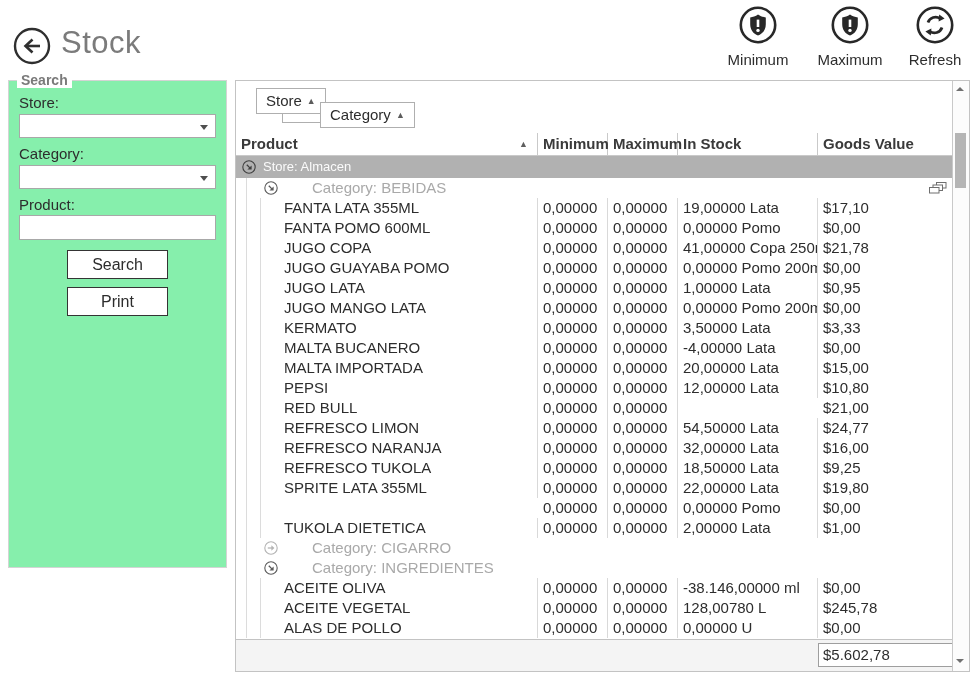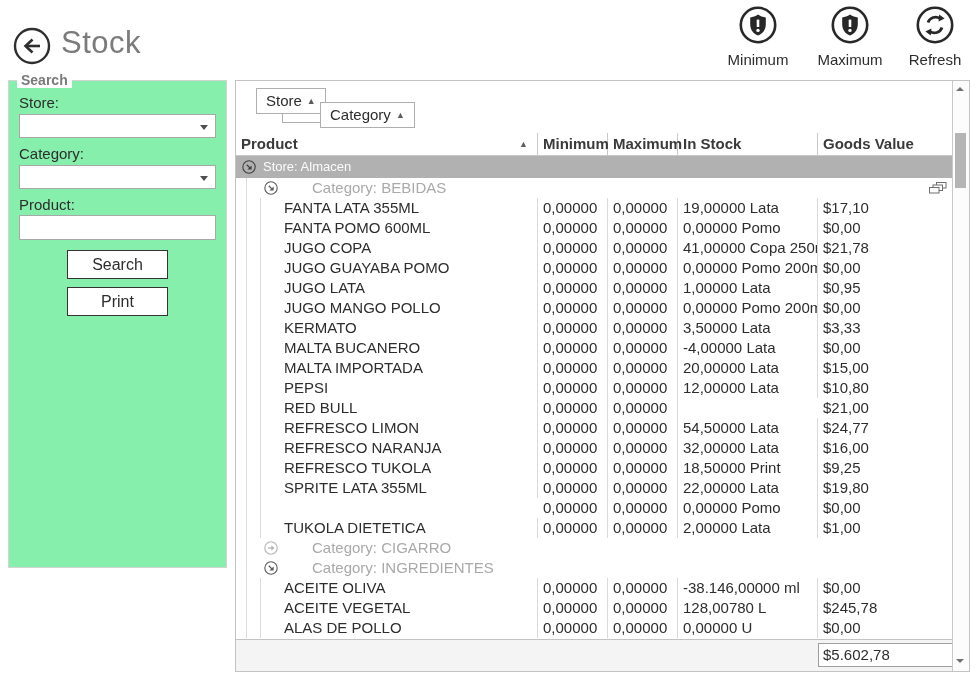--- a/index.html
+++ b/index.html
@@ -225,21 +225,21 @@
           <span class="guide g2"></span>
           <div class="cell c-product">JUGO LATA</div>
           <div class="cell c-min">0,00000</div>
           <div class="cell c-max">0,00000</div>
           <div class="cell c-stock">1,00000 Lata</div>
           <div class="cell c-value">$0,95</div>
         </div>
         <div class="row product-row">
           <span class="guide g1"></span>
           <span class="guide g2"></span>
-          <div class="cell c-product">JUGO MANGO POLLO</div>
+          <div class="cell c-product">JUGO MANGO LATA</div>
           <div class="cell c-min">0,00000</div>
           <div class="cell c-max">0,00000</div>
           <div class="cell c-stock">0,00000 Pomo 200ml</div>
           <div class="cell c-value">$0,00</div>
         </div>
         <div class="row product-row">
           <span class="guide g1"></span>
           <span class="guide g2"></span>
           <div class="cell c-product">KERMATO</div>
           <div class="cell c-min">0,00000</div>
@@ -299,21 +299,21 @@
           <div class="cell c-max">0,00000</div>
           <div class="cell c-stock">32,00000 Lata</div>
           <div class="cell c-value">$16,00</div>
         </div>
         <div class="row product-row">
           <span class="guide g1"></span>
           <span class="guide g2"></span>
           <div class="cell c-product">REFRESCO TUKOLA</div>
           <div class="cell c-min">0,00000</div>
           <div class="cell c-max">0,00000</div>
-          <div class="cell c-stock">18,50000 Print</div>
+          <div class="cell c-stock">18,50000 Lata</div>
           <div class="cell c-value">$9,25</div>
         </div>
         <div class="row product-row">
           <span class="guide g1"></span>
           <span class="guide g2"></span>
           <div class="cell c-product">SPRITE LATA 355ML</div>
           <div class="cell c-min">0,00000</div>
           <div class="cell c-max">0,00000</div>
           <div class="cell c-stock">22,00000 Lata</div>
           <div class="cell c-value">$19,80</div>

